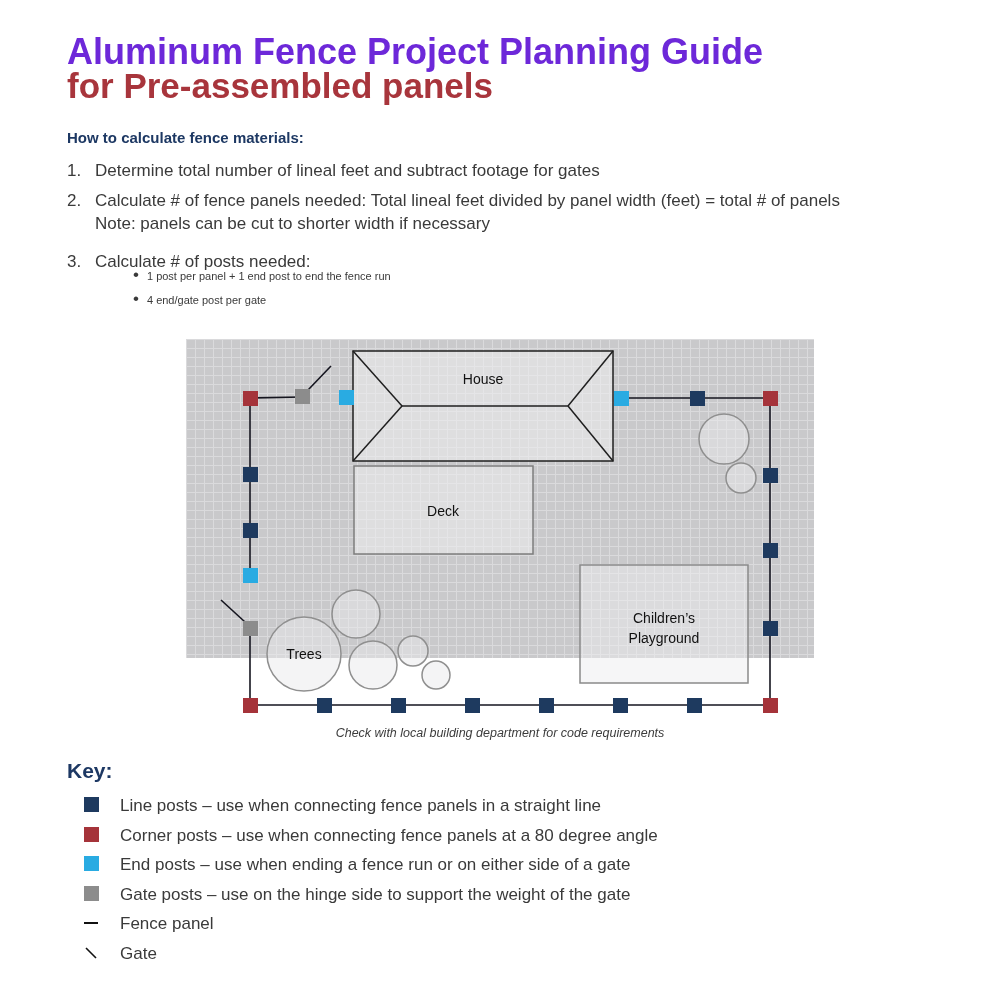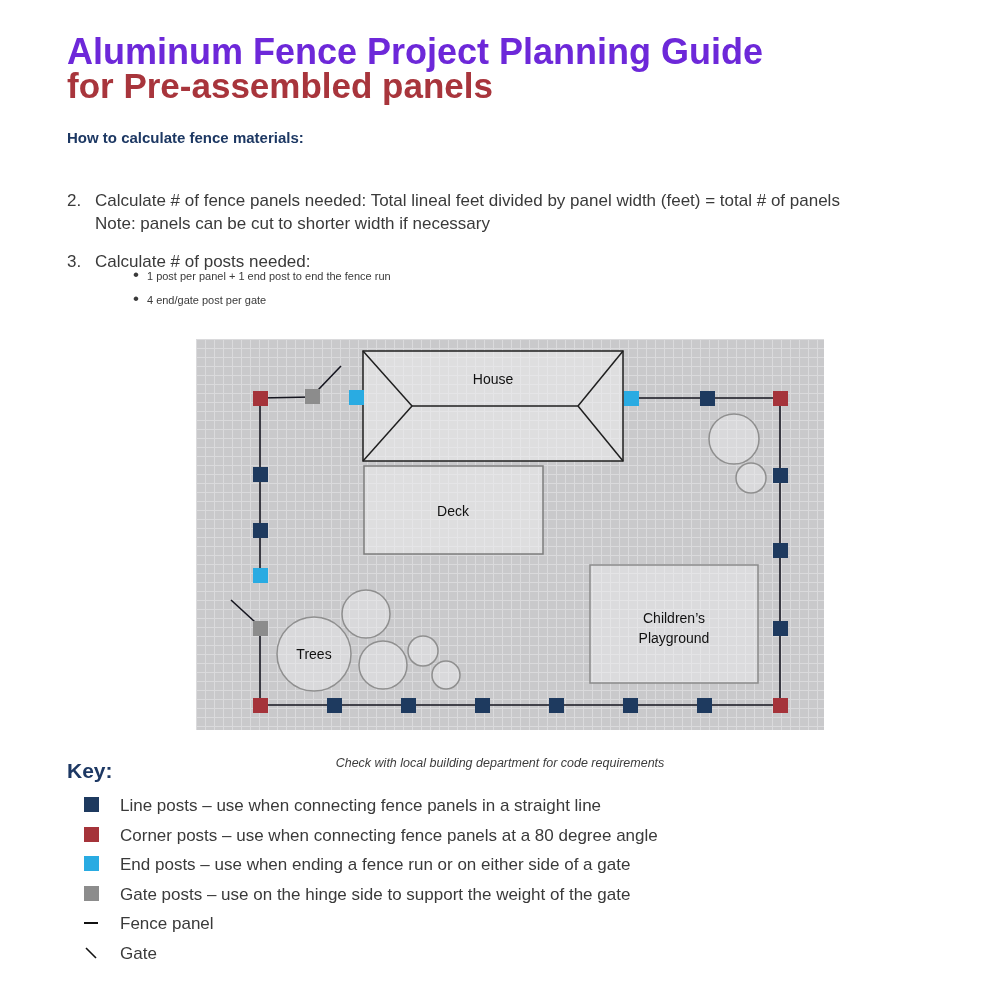--- a/index.html
+++ b/index.html
@@ -19,41 +19,40 @@
     position:absolute;left:67px;top:129px;margin:0;
     font-size:15px;font-weight:bold;color:#1D3863;
   }
   .li-row{position:absolute;left:67px;color:#3a3a3a;font-size:17px;white-space:nowrap;}
   .li-row .num{display:inline-block;width:28px;}
   .note-line{position:absolute;left:95px;color:#3a3a3a;font-size:17px;white-space:nowrap;}
   .bullet-row{position:absolute;left:133px;color:#3a3a3a;font-size:11px;white-space:nowrap;}
   .bullet-row::before{content:"\2022";margin-right:8px;font-size:17px;}
   
   .diagram{
-    position:absolute;left:186px;top:339px;width:628px;height:391px;
+    position:absolute;left:186px;top:339px;width:628px;height:319px;
     background-color:#c9c9cb;
     background-image:
       linear-gradient(#dadadc 1px, transparent 1px),
       linear-gradient(90deg,#dadadc 1px, transparent 1px);
     background-size:9px 9px;
-    margin-left:10px;
   }
   .diagram svg{position:absolute;left:0;top:0;}
   .posts-layer{position:absolute;left:0;top:0;width:100%;height:100%;}
   .post{position:absolute;width:15px;height:15px;}
   .fence{stroke:#15151f;stroke-width:1.6;}
   .gate-line{stroke:#15151f;stroke-width:1.6;}
   .house-shape{fill:rgba(238,238,240,0.55);stroke:#1f1f1f;stroke-width:1.5;}
   .roof{stroke:#1f1f1f;stroke-width:1.5;}
   .deck-shape{fill:rgba(238,238,240,0.55);stroke:#7d7d7d;stroke-width:1.5;}
   .play-shape{fill:rgba(238,238,240,0.5);stroke:#8a8a8a;stroke-width:1.5;}
   .veg{fill:rgba(234,234,236,0.5);stroke:#8f8f8f;stroke-width:1.5;}
   .lbl{font-family:"Liberation Sans","DejaVu Sans",sans-serif;font-size:14px;fill:#111;text-anchor:middle;}
   .caption{
-    position:absolute;left:186px;top:756px;width:628px;text-align:center;
+    position:absolute;left:186px;top:726px;width:628px;text-align:center;
     font-size:12.5px;font-style:italic;color:#3c3c3c;
   }
   h3.key-heading{
     position:absolute;left:67px;top:759px;margin:0;
     font-size:21px;font-weight:bold;color:#1D3863;
   }
   .krow{position:absolute;left:84px;height:18px;}
   .swatch{position:absolute;left:0;top:1px;width:15px;height:15px;}
   .klabel{position:absolute;left:36px;top:0;font-size:17px;color:#3a3a3a;white-space:nowrap;}
   .kdash{position:absolute;left:0;top:8px;width:14px;height:0;border-top:2px solid #111;}
@@ -62,20 +61,23 @@
 </head>
 <body>
 
 <div class="page">
 
   <h1 class="title">Aluminum Fence Project Planning Guide</h1>
   <h2 class="subtitle">for Pre-assembled panels</h2>
 
   <h3 class="section-heading">How to calculate fence materials:</h3>
 
+  <div class="li-row" style="top:161px">
+    <span class="num">1.</span><span>Determine total number of lineal feet and subtract footage for gates</span>
+  </div>
 
   <div class="li-row" style="top:191px">
     <span class="num">2.</span><span>Calculate # of fence panels needed: Total lineal feet divided by panel width (feet) = total # of panels</span>
   </div>
   <div class="note-line" style="top:214px">Note: panels can be cut to shorter width if necessary</div>
 
   <div class="li-row" style="top:252px">
     <span class="num">3.</span><span>Calculate # of posts needed:</span>
   </div>
   <div class="bullet-row" style="top:265px">1 post per panel + 1 end post to end the fence run</div>

